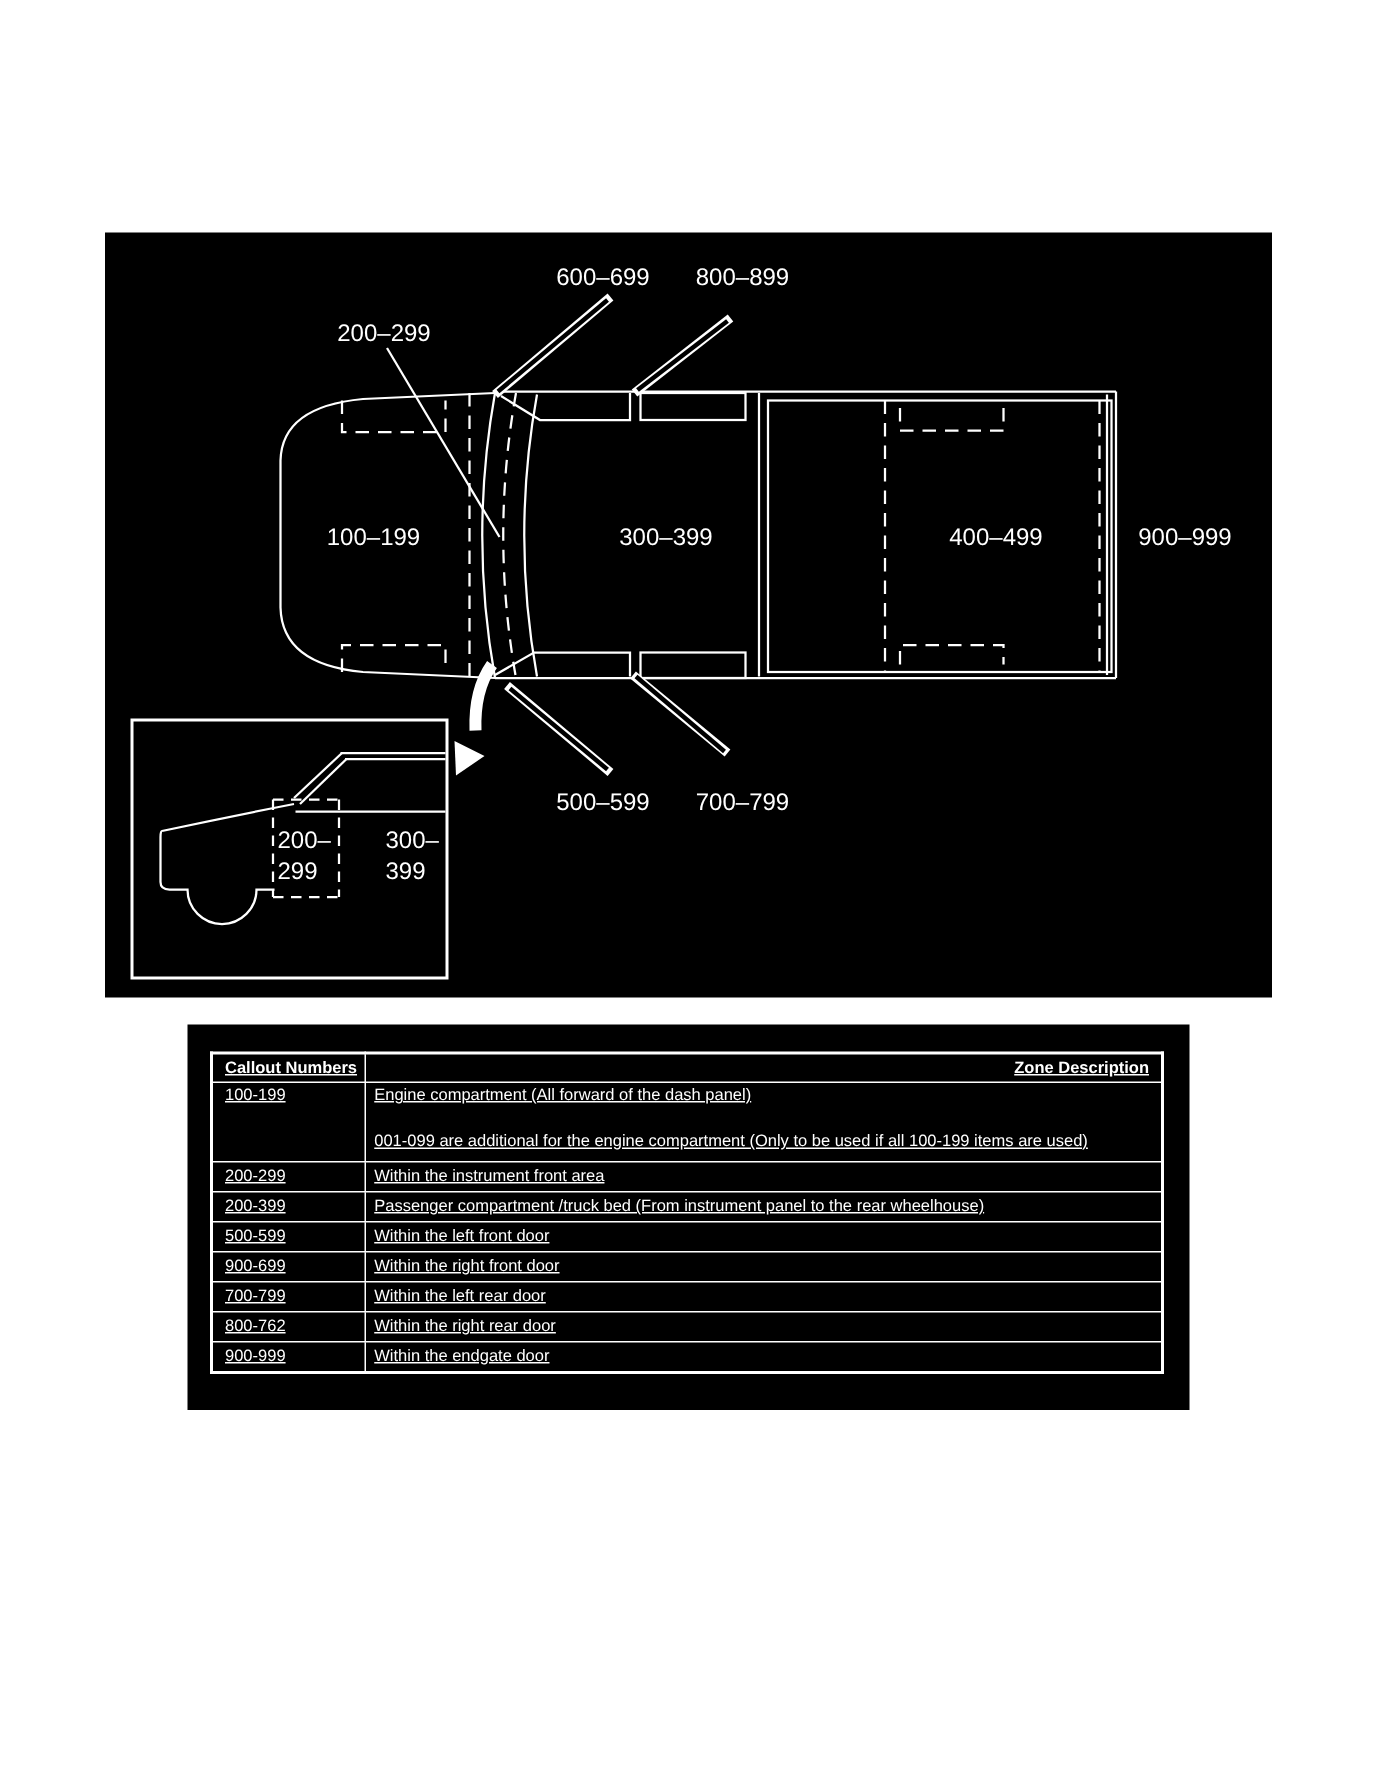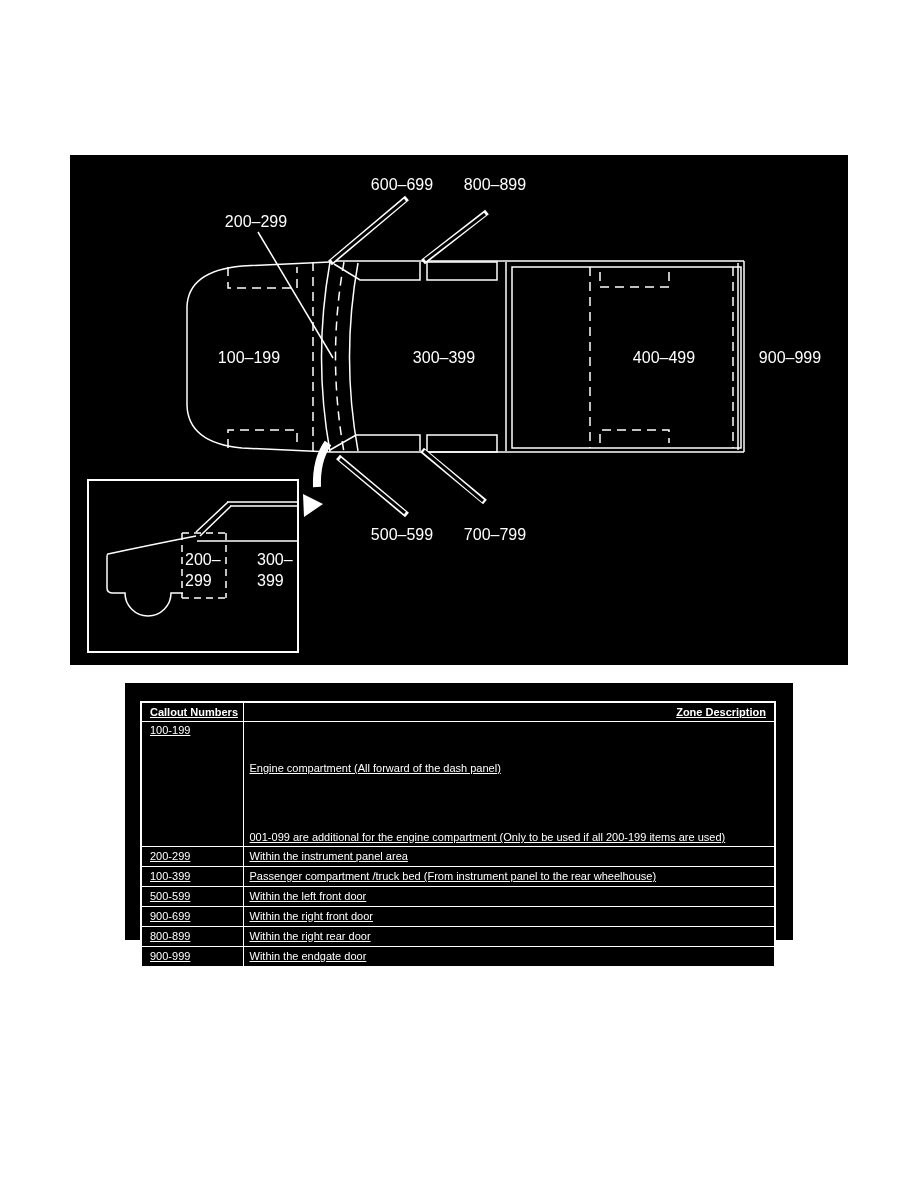--- a/index.html
+++ b/index.html
@@ -27,21 +27,21 @@
   #zone-table th,#zone-table td{
     border:1.5px solid #ffffff;padding:2px 8px;line-height:13px;
     overflow:hidden;white-space:nowrap;text-decoration:underline;
   }
   #zone-table th{font-weight:bold;height:14px;}
   #zone-table th.c1{text-align:left;}
   #zone-table th.c2{text-align:right;}
   #zone-table td{height:15px;vertical-align:middle;}
   #zone-table td.c2{padding-left:6px;}
   #zone-table tr.tall td{height:48px;vertical-align:top;}
-  .desc-line{line-height:13px;margin-top:38px;}
+  .desc-line{line-height:13px;}
   .desc-spacer{height:18px;}
 </style>
 </head>
 <body>
 
 <div class="panel" id="diagram-panel">
   <svg id="diagram-svg" viewBox="0 0 778 510">
 
     <g>
 
@@ -156,41 +156,45 @@
         <th class="c1">Callout Numbers</th>
         <th class="c2">Zone Description</th>
       </tr>
     </thead>
     <tbody>
       <tr class="tall">
         <td class="c1">100-199</td>
         <td class="c2">
           <div class="desc-line">Engine compartment (All forward of the dash panel)</div>
           <div class="desc-spacer"></div>
-          <div class="desc-line">001-099 are additional for the engine compartment (Only to be used if all 200-199 items are used)</div>
+          <div class="desc-line">001-099 are additional for the engine compartment (Only to be used if all 100-199 items are used)</div>
         </td>
       </tr>
       <tr>
         <td class="c1">200-299</td>
-        <td class="c2">Within the instrument panel area</td>
-      </tr>
-      <tr>
-        <td class="c1">100-399</td>
+        <td class="c2">Within the instrument front area</td>
+      </tr>
+      <tr>
+        <td class="c1">200-399</td>
         <td class="c2">Passenger compartment /truck bed (From instrument panel to the rear wheelhouse)</td>
       </tr>
       <tr>
         <td class="c1">500-599</td>
         <td class="c2">Within the left front door</td>
       </tr>
       <tr>
         <td class="c1">900-699</td>
         <td class="c2">Within the right front door</td>
       </tr>
       <tr>
-        <td class="c1">800-899</td>
+        <td class="c1">700-799</td>
+        <td class="c2">Within the left rear door</td>
+      </tr>
+      <tr>
+        <td class="c1">800-762</td>
         <td class="c2">Within the right rear door</td>
       </tr>
       <tr>
         <td class="c1">900-999</td>
         <td class="c2">Within the endgate door</td>
       </tr>
     </tbody>
   </table>
 </div>
 

